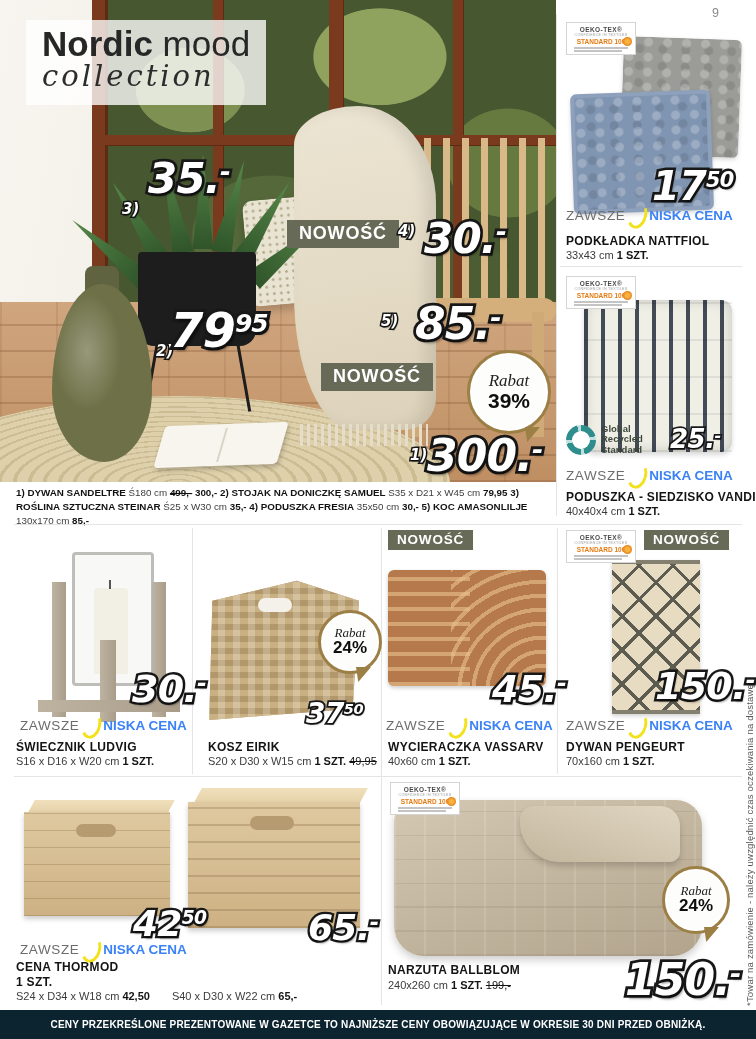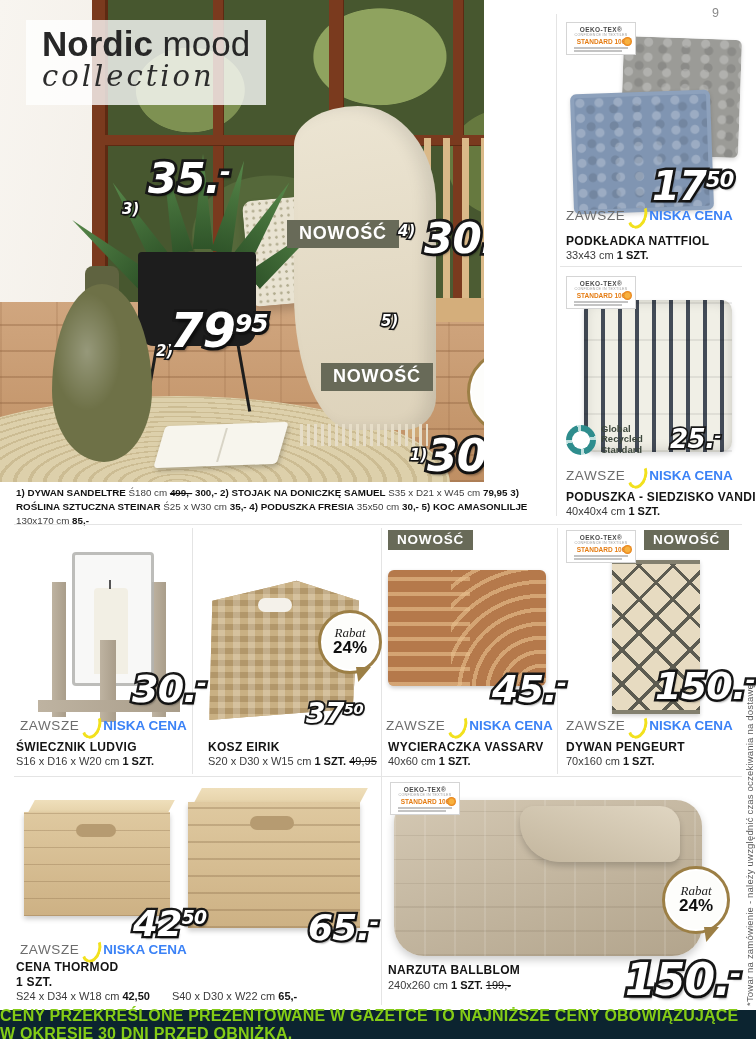--- a/index.html
+++ b/index.html
@@ -48,21 +48,21 @@
   .grs .ring::after{content:"";position:absolute;left:6px;top:6px;width:18px;height:18px;
       border-radius:50%;background:#fff;}
   .grs .txt{font-size:9.5px;font-weight:700;color:#3c473c;width:72px;line-height:1.1;}
   .pname{position:absolute;font-size:12px;font-weight:800;color:#141414;letter-spacing:.3px;white-space:nowrap;}
   .pdims{position:absolute;font-size:11px;color:#3b3b3b;white-space:nowrap;}
   .pdims b{color:#141414;font-weight:800;}
   .strike{text-decoration:line-through;font-weight:400;color:#141414;}
   .divider{position:absolute;background:#e4e4e4;}
 
   
-  .hero{position:absolute;left:0;top:0;width:484px;height:482px;overflow:hidden;
+  .hero{position:absolute;left:0;top:0;width:556px;height:482px;overflow:hidden;
       background:linear-gradient(100deg,#f8f5f0 0%,#efeae2 55%,#e9e1d6 100%);}
   .window{position:absolute;left:92px;top:-16px;width:474px;height:332px;
       border:13px solid #7a3a1e;box-shadow:inset 0 0 0 3px #5d2a12;
       background:radial-gradient(90px 70px at 18% 28%,#7e9152 0 60%,transparent 61%),
         radial-gradient(110px 80px at 58% 18%,#8fa35f 0 60%,transparent 61%),
         radial-gradient(100px 90px at 85% 50%,#66793f 0 60%,transparent 61%),
         radial-gradient(130px 100px at 35% 72%,#55683a 0 60%,transparent 61%),
         radial-gradient(80px 70px at 75% 85%,#4c5c33 0 60%,transparent 61%),#47572f;}
   .mull-v{position:absolute;top:0;width:10px;height:100%;background:#7a3a1e;box-shadow:1px 0 0 #5d2a12;}
   .mull-h{position:absolute;left:0;height:10px;width:100%;background:#7a3a1e;box-shadow:0 1px 0 #5d2a12;}
@@ -148,22 +148,22 @@
         repeating-linear-gradient(0deg,rgba(115,100,80,.14) 0 1.5px,transparent 1.5px 24px),
         linear-gradient(160deg,#d4c8b3,#b2a48c);box-shadow:0 4px 8px rgba(0,0,0,.2);}
   .spread-fold{position:absolute;left:520px;top:806px;width:160px;height:56px;border-radius:14px 20px 10px 40px;
       background:linear-gradient(200deg,#e0d6c2,#c3b69e);box-shadow:0 4px 6px rgba(0,0,0,.18);}
 
   .pageno{position:absolute;left:712px;top:6px;font-size:12.5px;color:#8a8a8a;}
   .caption{position:absolute;left:16px;top:486px;width:540px;font-size:9.8px;line-height:1.45;color:#3e3e3e;}
   .caption b{color:#121212;font-weight:800;text-align:right;}
   .sidenote{position:absolute;right:1px;bottom:33px;writing-mode:vertical-rl;transform:rotate(180deg);
       font-size:9.5px;color:#585858;letter-spacing:.2px;}
-  .banner{position:absolute;left:0;top:1010px;width:756px;height:29px;background:#0c2430;color:#84cc16;
-      display:flex;align-items:center;justify-content:center;font-size:16px;font-weight:700;letter-spacing:.2px;}
+  .banner{position:absolute;left:0;top:1010px;width:756px;height:29px;background:#0c2430;color:#ffffff;
+      display:flex;align-items:center;justify-content:center;font-size:10px;font-weight:700;letter-spacing:.2px;}
   .thormod-dims2{margin-left:22px;}
 </style>
 </head>
 <body>
 
 <div class="page">
 
   <div class="pageno">9</div>
 
   <div class="hero">
@@ -205,20 +205,21 @@
     </div>
 
     <div class="pr" style="left:148px;top:158px;font-size:42px"><span>35.</span><sup class="dash">-</sup></div>
     <div class="ref" style="left:122px;top:200px">3)</div>
     <div class="new-badge" style="left:287px;top:220px">NOWOŚĆ</div>
     <div class="ref" style="left:398px;top:222px">4)</div>
     <div class="pr" style="left:424px;top:218px;font-size:42px"><span>30.</span><sup class="dash">-</sup></div>
     <div class="ref" style="left:156px;top:342px">2)</div>
     <div class="pr" style="left:170px;top:306px;font-size:48px"><span>79</span><sup>95</sup></div>
     <div class="ref" style="left:381px;top:312px">5)</div>
+    <div class="pr" style="left:415px;top:302px;font-size:44px"><span>85.</span><sup class="dash">-</sup></div>
     <div class="new-badge" style="left:321px;top:363px">NOWOŚĆ</div>
     <div class="bubble bub-lg" style="left:467px;top:350px;width:78px;height:78px">
       <span class="rw">Rabat</span>
       <span class="rv">39%</span>
     </div>
     <div class="ref" style="left:410px;top:446px">1)</div>
     <div class="pr" style="left:427px;top:434px;font-size:44px"><span>300.</span><sup class="dash">-</sup></div>
   </div>
 
   <div class="caption"><b>1) DYWAN SANDELTRE</b><span> Ś180 cm </span><b class="strike">499,-</b><b> 300,- </b><b>2) STOJAK NA DONICZKĘ SAMUEL</b><span> S35 x D21 x W45 cm </span><b>79,95 </b><b>3) ROŚLINA SZTUCZNA STEINAR</b><span> Ś25 x W30 cm </span><b>35,- </b><b>4) PODUSZKA FRESIA</b><span> 35x50 cm </span><b>30,- </b><b>5) KOC AMASONLILJE</b><span> 130x170 cm </span><b>85,-</b></div>

